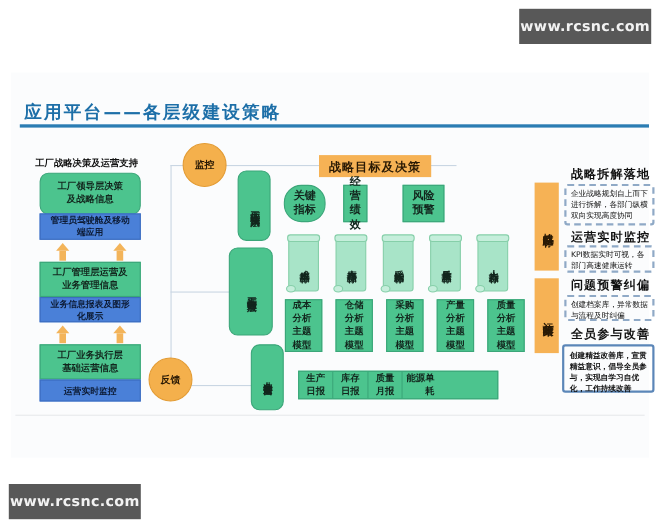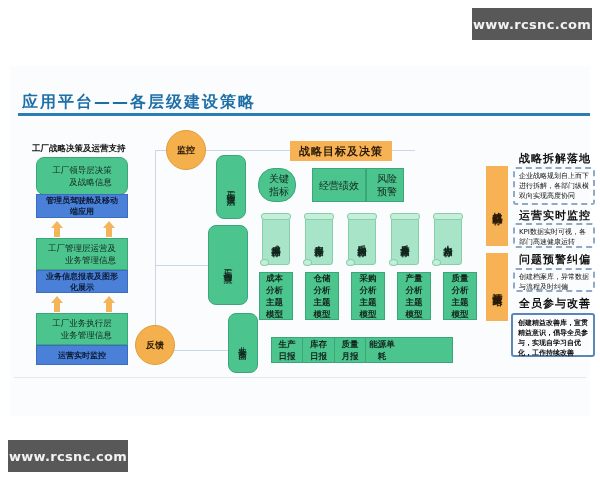--- a/index.html
+++ b/index.html
@@ -6,22 +6,22 @@
   body { width: 600px; height: 480px; background: #ffffff; position: relative; overflow: hidden;
          font-family: "DejaVu Sans", "Liberation Sans", sans-serif; }
   .abs { position: absolute; }
   .wm { background: #585858; color: #f2f2f2; font-size: 13px; font-weight: bold; display: flex;
         align-items: center; justify-content: center; letter-spacing: 0.3px; }
   .slide { left: 10px; top: 66px; width: 580px; height: 350px; background: #fbfcfd; }
   .title { left: 22px; top: 92px; font-size: 16px; font-weight: bold; color: #1d6fa8; letter-spacing: 2px; }
   .title-line { left: 18px; top: 113px; width: 572px; height: 3px; background: #2b7db3; }
   .bottom-line { left: 14px; top: 377px; width: 572px; height: 1px; background: #e6e9ec; }
   .lbl { font-size: 8px; font-weight: bold; color: #111; }
-  .green { background: #4cc48e; border: 1px solid #3ba679; color: #12261d; font-weight: normal;
-           display: flex; align-items: center; justify-content: center; text-align: right; }
+  .green { background: #4cc48e; border: 1px solid #3ba679; color: #12261d; font-weight: bold;
+           display: flex; align-items: center; justify-content: center; text-align: center; }
   .green-r { border-radius: 8px; }
   .blue { background: #4a80d8; border: 1px solid #3b6cc0; color: #0c1a33; font-weight: bold;
           display: flex; align-items: center; justify-content: center; text-align: center; font-size: 8px; line-height: 11px; }
   .arr-up { width: 12px; height: 16px; position: absolute; }
   .arr-up::before { content: ""; position: absolute; left: 0; top: 0; border-left: 6px solid transparent;
                     border-right: 6px solid transparent; border-bottom: 7px solid #f3b45a; }
   .arr-up::after { content: ""; position: absolute; left: 3px; top: 7px; width: 6px; height: 9px; background: #f3b45a; }
   .circle { width: 40px; height: 40px; border-radius: 50%; background: #f4b04c; border: 1px solid #e39c35;
             display: flex; align-items: center; justify-content: center; font-size: 9px; font-weight: bold; color: #2a1a05; }
   .line { background: #c9d6e3; }
@@ -66,21 +66,21 @@
 <div class="arr-up" style="left:103px;top:221px;"></div>
 
 <div class="abs green" style="left:36px;top:238px;width:92px;height:32px;font-size:8.5px;line-height:12px;white-space:pre-line;">工厂管理层运营及
 业务管理信息</div>
 <div class="abs blue" style="left:36px;top:270px;width:92px;height:23px;white-space:pre-line;">业务信息报表及图形
 化展示</div>
 <div class="arr-up" style="left:51px;top:296px;"></div>
 <div class="arr-up" style="left:103px;top:296px;"></div>
 
 <div class="abs green" style="left:36px;top:313px;width:92px;height:32px;font-size:8.5px;line-height:12px;white-space:pre-line;">工厂业务执行层
-业务管理信息</div>
+基础运营信息</div>
 <div class="abs blue" style="left:36px;top:345px;width:92px;height:20px;">运营实时监控</div>
 
 <div class="abs line" style="left:155px;top:150px;width:1px;height:184px;"></div>
 <div class="abs line" style="left:155px;top:150px;width:260px;height:1px;"></div>
 <div class="abs line" style="left:155px;top:265px;width:55px;height:1px;"></div>
 <div class="abs line" style="left:155px;top:350px;width:75px;height:1px;"></div>
 
 <div class="abs circle" style="left:166px;top:130px;">
   <span>监控</span>
 </div>
@@ -96,21 +96,21 @@
 </div>
 <div class="abs green green-r vstack" style="left:228px;top:313px;width:30px;height:60px;font-size:8.5px;">
   <span class="vtext">业务运营层面</span>
 </div>
 
 <div class="abs orange-bar" style="left:290px;top:141px;width:102px;height:20px;font-size:11px;letter-spacing:1px;">
   <span>战略目标及决策</span>
 </div>
 
 <div class="abs green" style="left:258px;top:168px;width:38px;height:34px;font-size:10px;line-height:13px;padding:0 6px;border-radius:16px;">关键指标</div>
-<div class="abs green" style="left:312px;top:168px;width:54px;height:34px;font-size:10px;line-height:13px;padding:0 6px;">经营绩效</div>
+<div class="abs green" style="left:312px;top:168px;width:22px;height:34px;font-size:10px;line-height:13px;padding:0 6px;">经营绩效</div>
 <div class="abs green" style="left:366px;top:168px;width:38px;height:34px;font-size:10px;line-height:13px;padding:0 6px;">风险预警</div>
 
 <div class="abs scroll" style="left:262px;top:215px;width:28px;height:50px;">
     <span class="vtext">成本指标</span>
   </div>
 <div class="abs scroll" style="left:305px;top:215px;width:28px;height:50px;">
     <span class="vtext">库存指标</span>
   </div>
 <div class="abs scroll" style="left:348px;top:215px;width:28px;height:50px;">
     <span class="vtext">采购指标</span>
@@ -125,21 +125,21 @@
 <div class="abs model" style="left:259px;top:272px;width:34px;height:48px;padding:0 6px;text-align:left;">成本分析主题模型</div>
 <div class="abs model" style="left:305px;top:272px;width:34px;height:48px;padding:0 6px;text-align:center;">仓储分析主题模型</div>
 <div class="abs model" style="left:351px;top:272px;width:34px;height:48px;padding:0 6px;text-align:center;">采购分析主题模型</div>
 <div class="abs model" style="left:397px;top:272px;width:34px;height:48px;padding:0 6px;text-align:center;">产量分析主题模型</div>
 <div class="abs model" style="left:443px;top:272px;width:34px;height:48px;padding:0 6px;text-align:center;">质量分析主题模型</div>
 
 <div class="abs report-row" style="left:271px;top:337px;width:182px;height:26px;">
   <div class="report-cell" style="width:31px;padding:0 3px;">生产日报</div>
   <div class="report-cell" style="width:32px;padding:0 3px;">库存日报</div>
   <div class="report-cell" style="width:31px;padding:0 3px;">质量月报</div>
-  <div class="report-cell" style="width:32px;padding:0 3px;">能源单耗</div>
+  <div class="report-cell" style="width:32px;padding:0 3px;text-align:right;">能源单耗</div>
 </div>
 
 <div class="abs orange-bar vstack" style="left:486px;top:166px;width:22px;height:80px;font-size:10px;">
   <span class="vtext">战略目标</span>
 </div>
 <div class="abs orange-bar vstack" style="left:486px;top:253px;width:22px;height:68px;font-size:10px;">
   <span class="vtext">运营策略</span>
 </div>
 
 <div class="abs rtitle" style="left:515px;top:151px;width:80px;">战略拆解落地</div>

